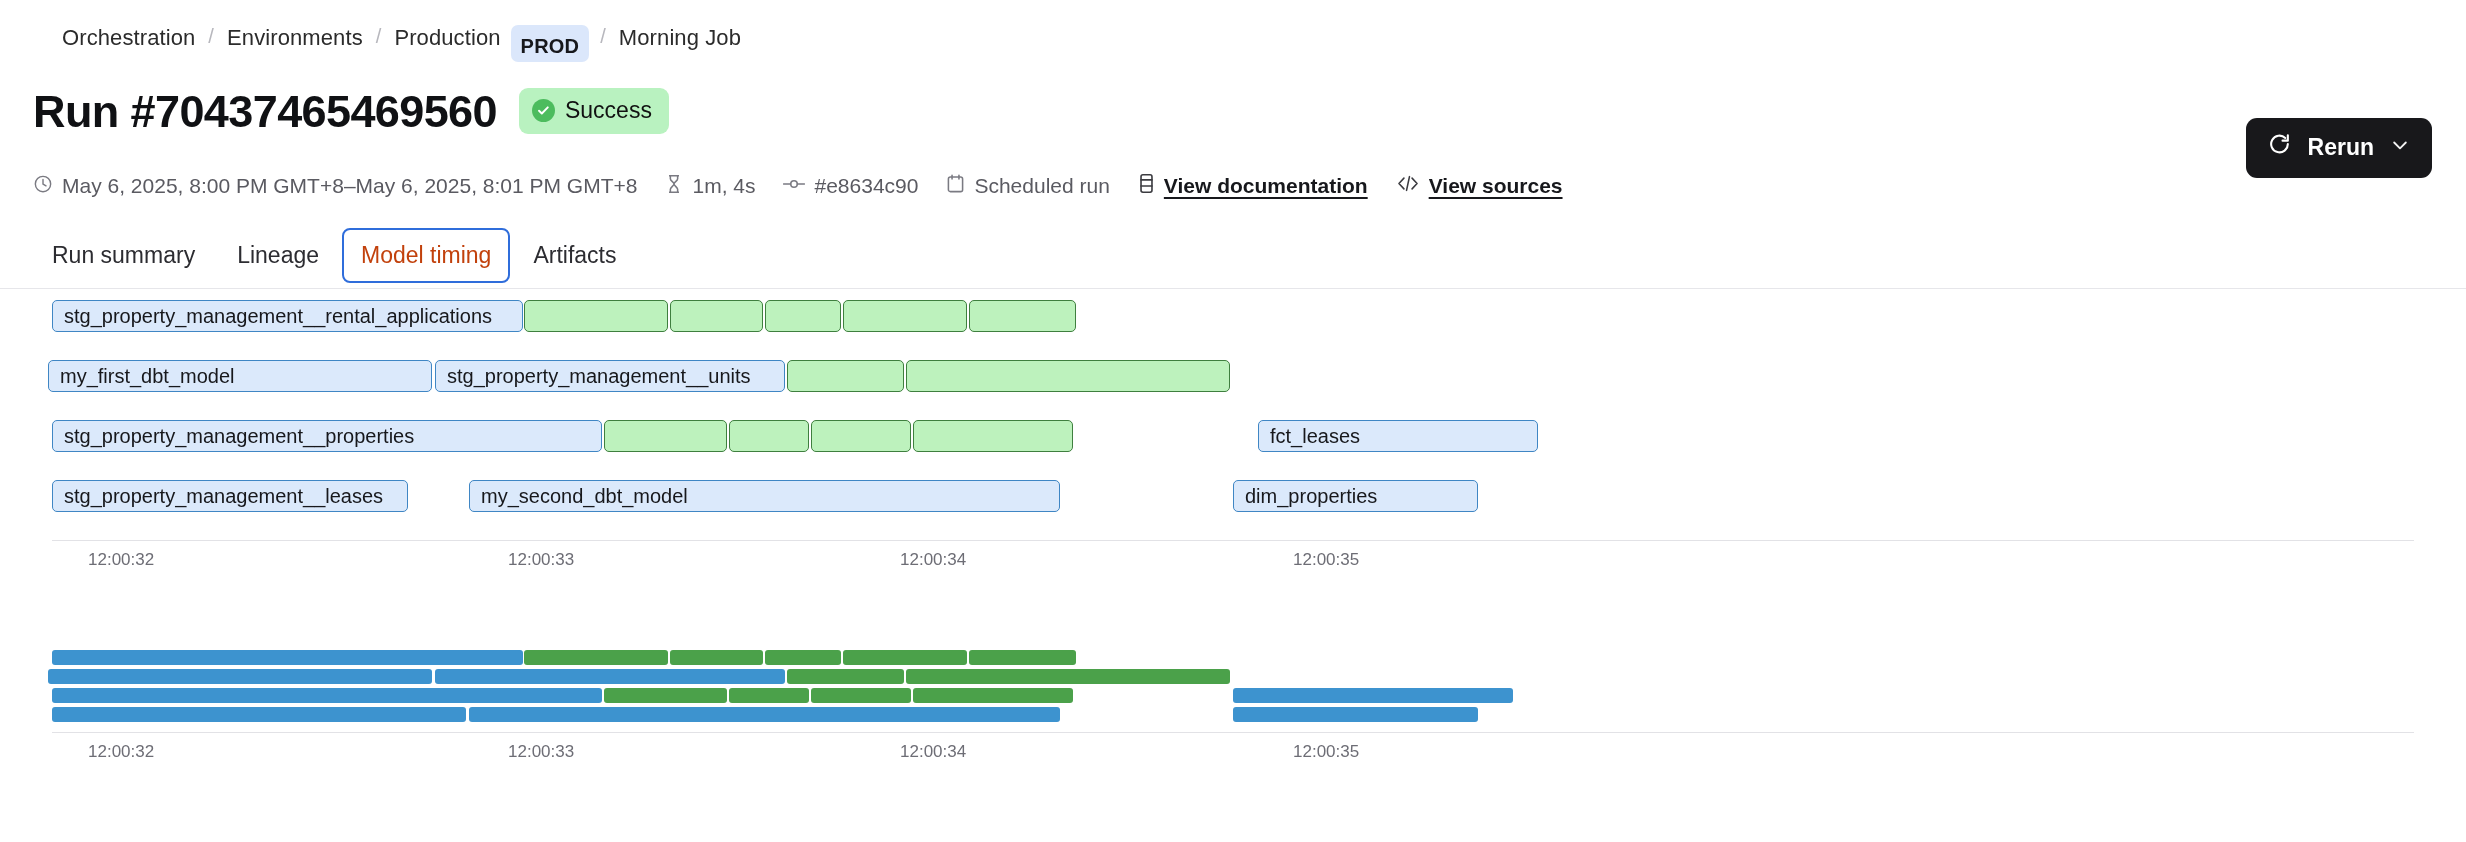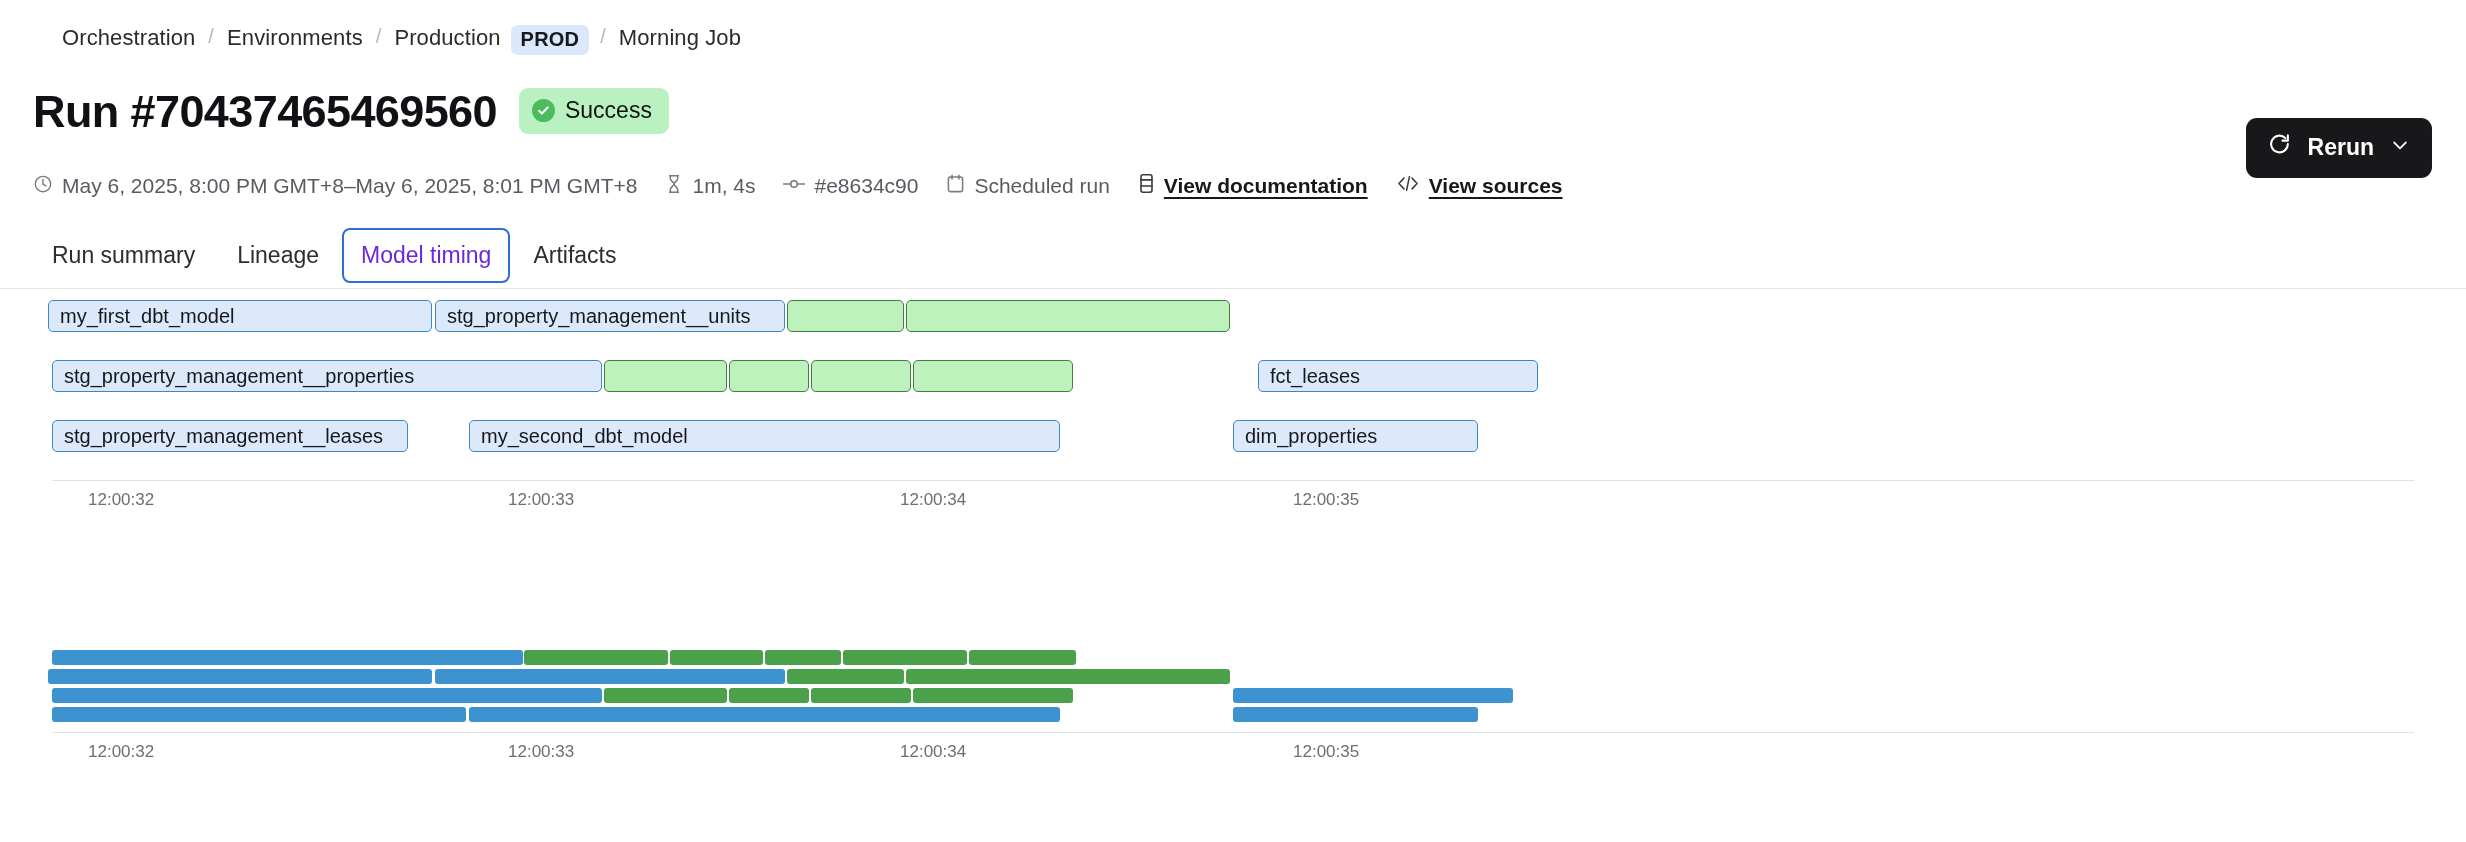--- a/index.html
+++ b/index.html
@@ -15,21 +15,21 @@
   
   .breadcrumb {
     position: absolute; left: 20px; top: 25px;
     display: flex; align-items: flex-start; gap: 0px;
     font-size: 22px; color: #2b2b2b; letter-spacing: .1px; margin-left: 40px;
   }
   .crumb { padding: 0 2px; white-space: nowrap; }
   .crumb-sep { color: #b7b7bd; padding: 0 11px; font-size: 20px; }
   .crumb-chip {
     background: #dbe7fb; color: #17181c;
-    border-radius: 7px; padding: 3px 10px 4px 10px;
+    border-radius: 7px; padding: 10px 10px 4px 10px;
     font-size: 20px; font-weight: 700; letter-spacing: .2px;
     margin-left: 8px;
   }
 
   
   .title-row {
     position: absolute; left: 33px; top: 88px;
     display: flex; align-items: center; gap: 22px;
   }
   .page-title {
@@ -75,21 +75,21 @@
   .tabs {
     position: absolute; left: 33px; top: 228px;
     display: flex; align-items: center; gap: 4px;
   }
   .tab {
     font-size: 23px; color: #2c2c31; padding: 12px 17px;
     border: 2px solid transparent; border-radius: 8px;
     cursor: pointer; white-space: nowrap; background: #fff;
   }
   .tab.active {
-    border-color: #2f6ddb; color: #6d28d9; font-weight: 400;
+    border-color: #2f6ddb; color: #c2410c; font-weight: 400;
   }
   .tabs-rule {
     position: absolute; left: 0; right: 0; top: 288px;
     height: 1px; background: #e6e6ea;
   }
 
   
   .chart-wrap { position: absolute; left: 0; right: 0; top: 300px; }
 
   .track { position: relative; height: 40px; margin-bottom: 20px; }
@@ -228,20 +228,30 @@
   <div class="tab">Run summary</div>
   <div class="tab">Lineage</div>
   <div class="tab active">Model timing</div>
   <div class="tab">Artifacts</div>
 </div>
 <div class="tabs-rule"></div>
 
 <div class="chart-wrap">
   <div id="gantt-rows">
       <div class="track">
+        <div class="seg blue" style="left: 52px; width: 471px;">
+          <span class="lbl">stg_property_management__rental_applications</span>
+        </div>
+        <div class="seg green" style="left: 524px; width: 144px;"></div>
+        <div class="seg green" style="left: 670px; width: 93px;"></div>
+        <div class="seg green" style="left: 765px; width: 76px;"></div>
+        <div class="seg green" style="left: 843px; width: 124px;"></div>
+        <div class="seg green" style="left: 969px; width: 107px;"></div>
+      </div>
+      <div class="track">
         <div class="seg blue" style="left: 48px; width: 384px; text-align: center;">
           <span class="lbl">my_first_dbt_model</span>
         </div>
         <div class="seg blue" style="left: 435px; width: 350px;">
           <span class="lbl">stg_property_management__units</span>
         </div>
         <div class="seg green" style="left: 787px; width: 117px;"></div>
         <div class="seg green" style="left: 906px; width: 324px;"></div>
       </div>
       <div class="track">

